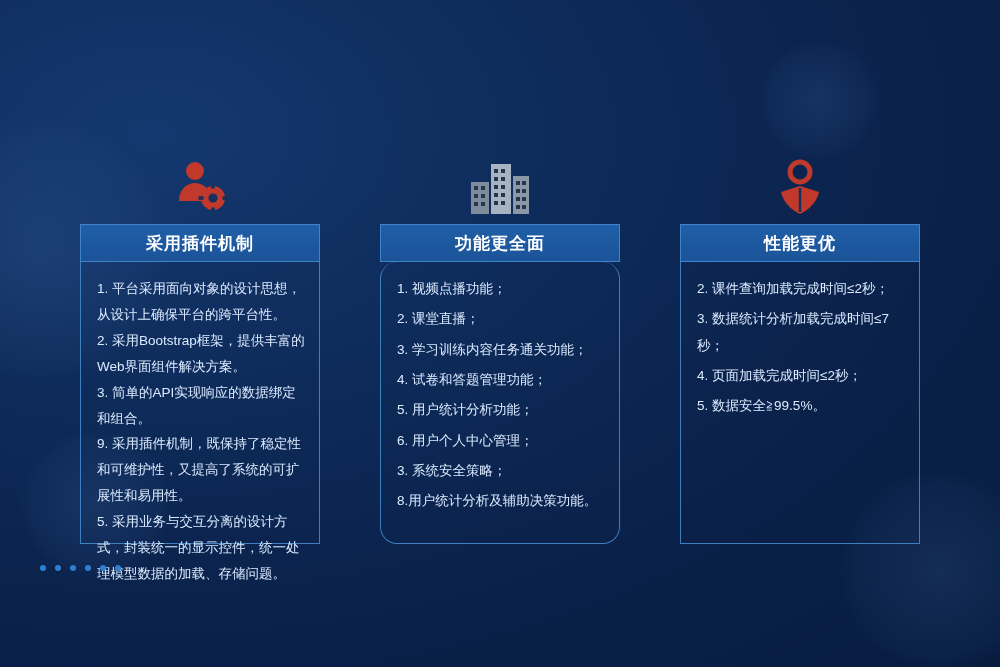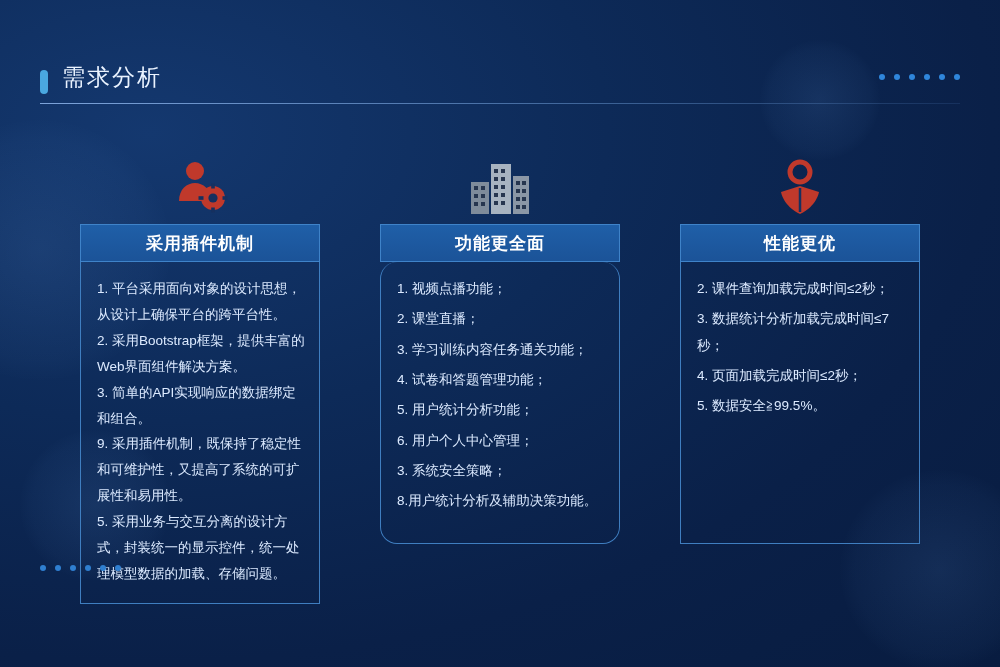--- a/index.html
+++ b/index.html
@@ -123,50 +123,37 @@
   .card-body {
     border: 1px solid #3f7ec0;
     border-top: none;
     box-sizing: border-box;
     padding: 14px 14px 10px 16px;
     color: #dceaff;
     font-size: 13.5px;
     line-height: 1.95;
   }
   .card-body p { margin: 0; }
-  .col-1 .card-body { height: 342px; }
+  .col-1 .card-body { height: 282px; }
   .col-2 .card-body { height: 282px; border-radius: 17px; }
   .col-3 .card-body { height: 282px; }
   .col-1 .card-body { line-height: 1.92; }
   .col-2 .card-body p { margin-bottom: 4px; }
   .col-3 .card-body p { margin-bottom: 4px; }
 </style>
 </head>
 <body>
 
 <div id="slide">
 
   <div class="bokeh b1"></div>
   <div class="bokeh b2"></div>
   <div class="bokeh b3"></div>
   <div class="bokeh b4"></div>
 
-  <div id="header">
-    <div id="title-bar"></div>
-    <div id="title-text">需求分析</div>
-    <div id="header-rule"></div>
-    <div class="dots" id="dots-header">
-      <span></span>
-      <span></span>
-      <span></span>
-      <span></span>
-      <span></span>
-      <span></span>
-    </div>
-  </div>
 
   <div id="columns">
 
     <div class="col col-1">
       <div class="icon-wrap">
         <svg width="62" height="62" viewBox="0 0 62 62" aria-hidden="true">
           <circle cx="26" cy="15" r="9" fill="#c0392b"></circle>
           <path d="M10 45 C10 33 18 27 26 27 C34 27 42 33 42 45 Z" fill="#c0392b"></path>
           <g fill="#c0392b">
             <circle cx="44" cy="42" r="12"></circle>

